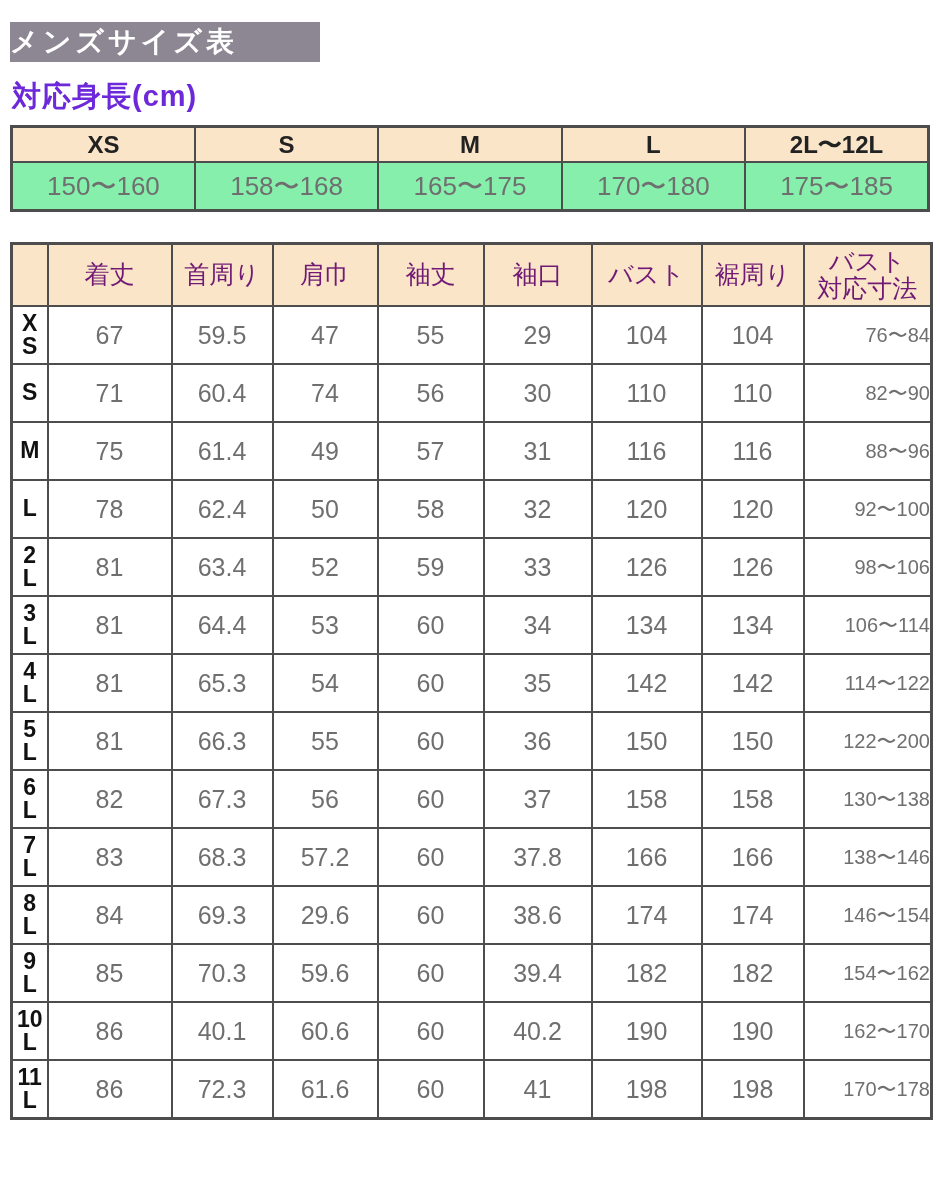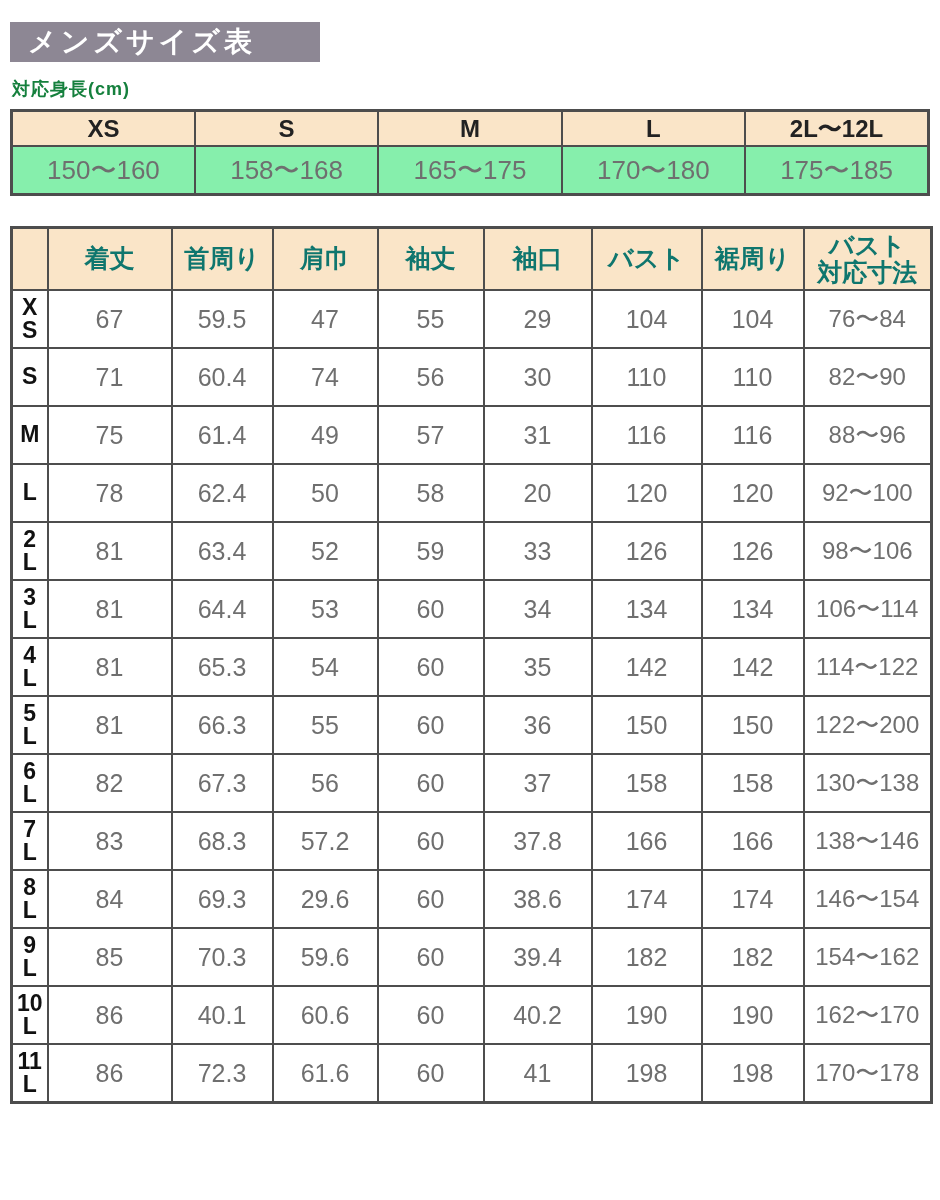--- a/index.html
+++ b/index.html
@@ -18,29 +18,28 @@
   .title-bar {
     box-sizing: border-box;
     width: 310px;
     height: 40px;
     line-height: 40px;
     background: var(--title-bg, #8d8794);
     color: #ffffff;
     font-size: 28px;
     font-weight: bold;
     letter-spacing: 4px;
-    padding-left: 18px;
     white-space: nowrap;
     overflow: hidden;
   }
   .height-label {
     margin: 15px 0 8px 2px;
-    font-size: 18px;
+    font-size: 29px;
     font-weight: bold;
-    color: #15803d;
+    color: #6d28d9;
     letter-spacing: 1px;
   }
   table {
     border-collapse: collapse;
     table-layout: fixed;
     width: 920px;
   }
   th, td {
     border: 2px solid var(--border, #4d4d4d);
     text-align: center;
@@ -60,42 +59,42 @@
     height: 46px;
     font-size: 26px;
     color: var(--value-text, #6f6f6f);
     background: #86efac;
   }
   .size-table { margin-top: 30px; border: 3px solid var(--border, #4d4d4d); }
   .size-table thead th {
     background: var(--header-bg, #fae5c8);
     height: 60px;
     font-size: 25px;
-    font-weight: bold;
-    color: #0f766e;
+    font-weight: normal;
+    color: #701a75;
     white-space: pre-line;
     line-height: 1.1;
   }
   .size-table tbody th {
     background: #ffffff;
     font-size: 23px;
     font-weight: bold;
     color: #111111;
     line-height: 1.02;
     white-space: pre-line;
     padding: 0 1px;
   }
   .size-table td {
     height: 56px;
     font-size: 25px;
     color: var(--value-text, #6f6f6f);
     background: #ffffff;
     letter-spacing: 0;
   }
-  .size-table td.range { font-size: 24px; }
+  .size-table td.range { font-size: 20px; text-align: right; }
 </style>
 </head>
 <body>
 
 <div class="wrap">
   <div class="title-bar">メンズサイズ表</div>
 
   <div class="height-label">対応身長(cm)</div>
 
   <table class="height-table">
@@ -179,21 +178,21 @@
           <td>116</td>
           <td>116</td>
           <td class="range">88〜96</td>
         </tr>
         <tr>
           <th>L</th>
           <td>78</td>
           <td>62.4</td>
           <td>50</td>
           <td>58</td>
-          <td>20</td>
+          <td>32</td>
           <td>120</td>
           <td>120</td>
           <td class="range">92〜100</td>
         </tr>
         <tr>
           <th>2
 L</th>
           <td>81</td>
           <td>63.4</td>
           <td>52</td>

